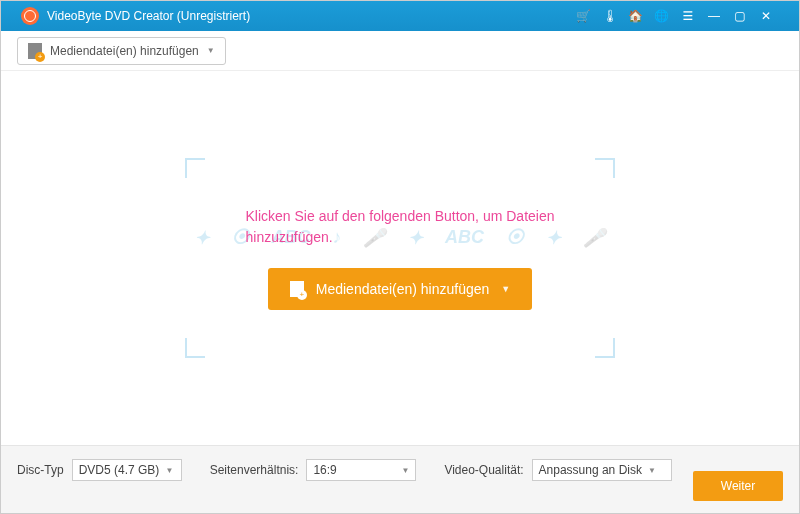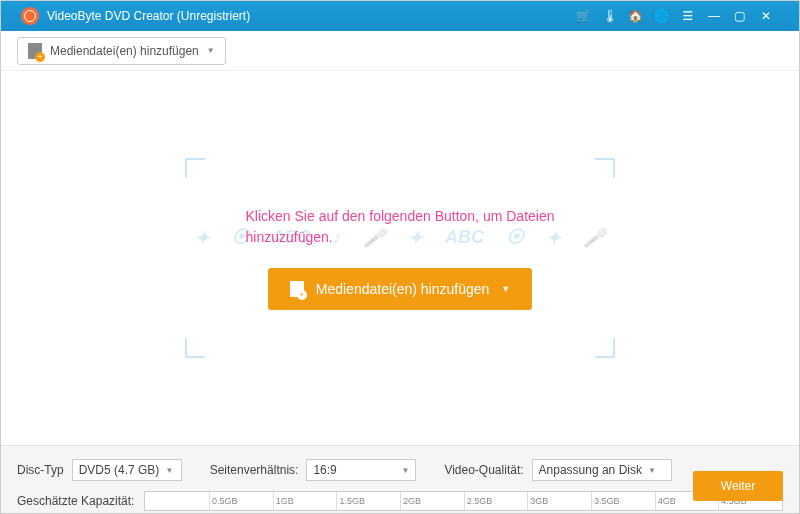--- a/index.html
+++ b/index.html
@@ -120,28 +120,14 @@
       <span>16:9</span>
       <span class="caret">▼</span>
     </div>
     <span style="width:12px"></span>
     <span class="lbl">Video-Qualität:</span>
     <div class="sel quality">
       <span>Anpassung an Disk</span>
       <span class="caret">▼</span>
     </div>
   </div>
-  <div class="footer-row2">
-    <span class="cap-label">Geschätzte Kapazität:</span>
-    <div class="ruler">
-        <div class="tick" style="left: 10%;">0.5GB</div>
-        <div class="tick" style="left: 20%;">1GB</div>
-        <div class="tick" style="left: 30%;">1.5GB</div>
-        <div class="tick" style="left: 40%;">2GB</div>
-        <div class="tick" style="left: 50%;">2.5GB</div>
-        <div class="tick" style="left: 60%;">3GB</div>
-        <div class="tick" style="left: 70%;">3.5GB</div>
-        <div class="tick" style="left: 80%;">4GB</div>
-        <div class="tick" style="left: 90%;">4.5GB</div>
-      </div>
-  </div>
   <button class="next-btn">Weiter</button>
 </div>
 
 </body></html>

